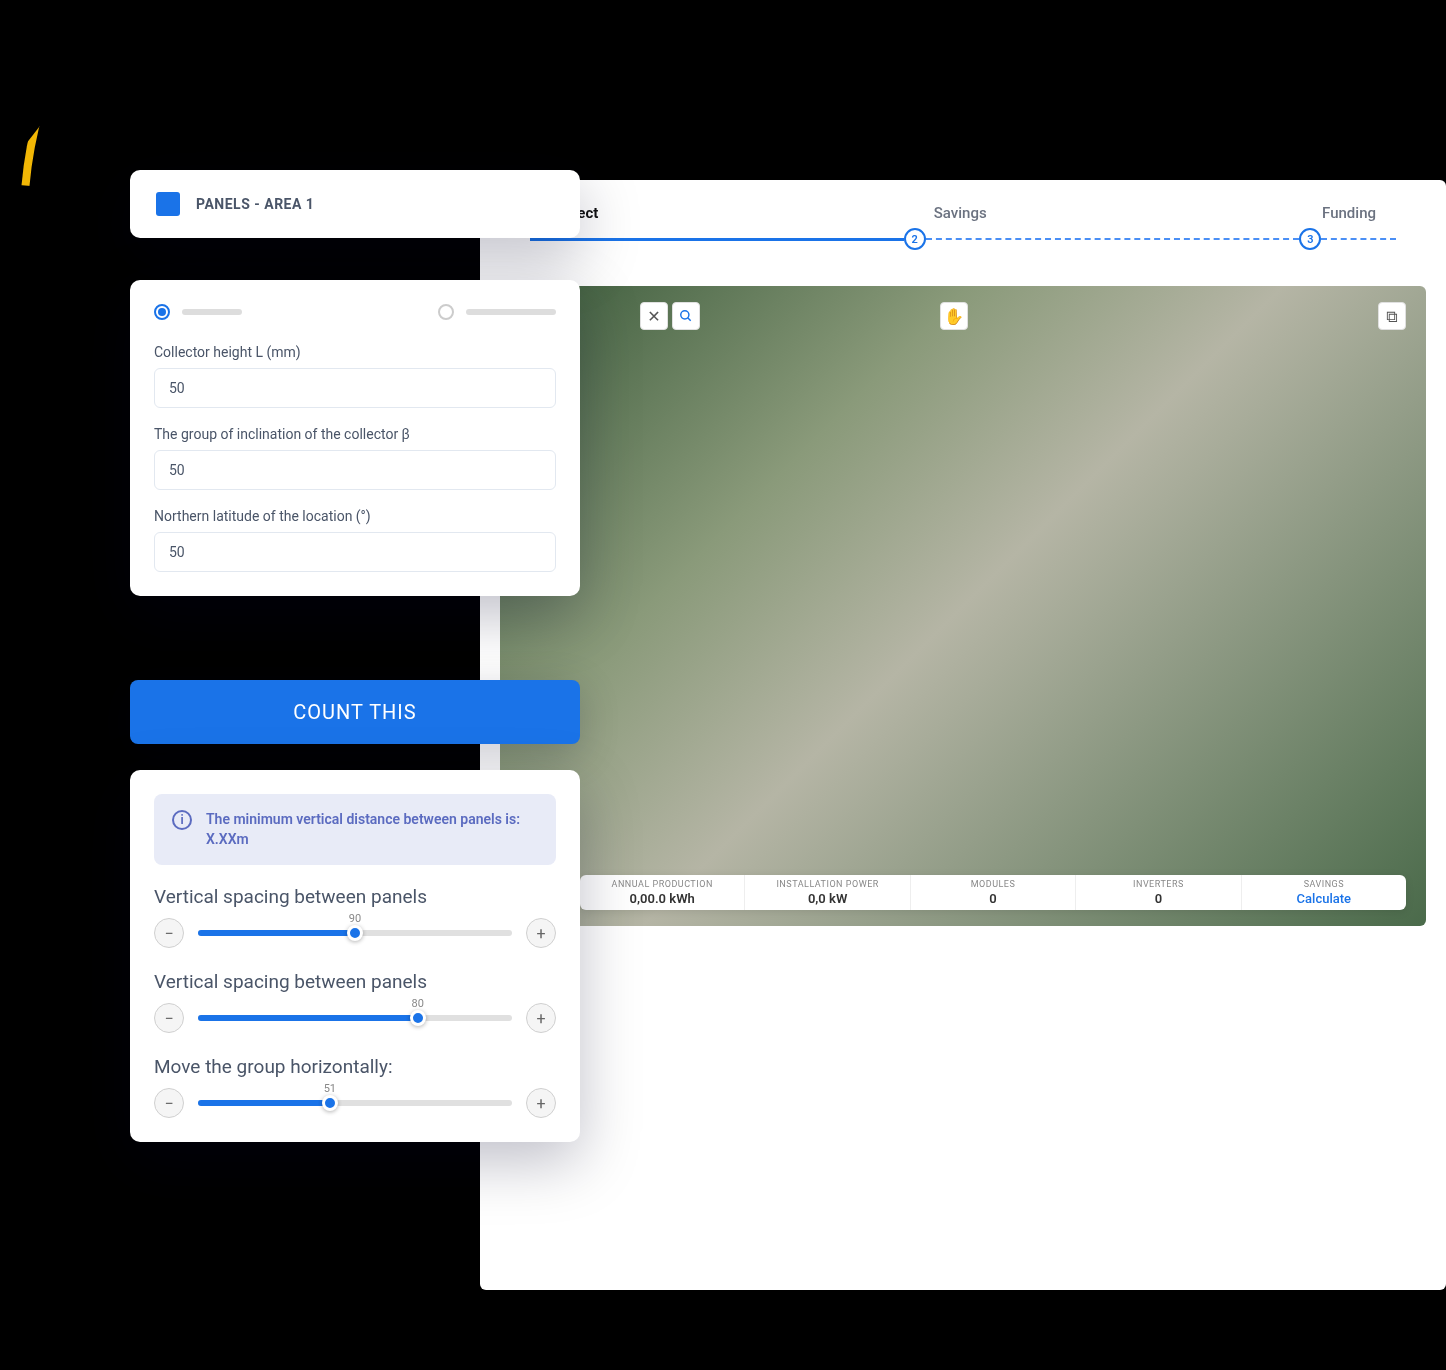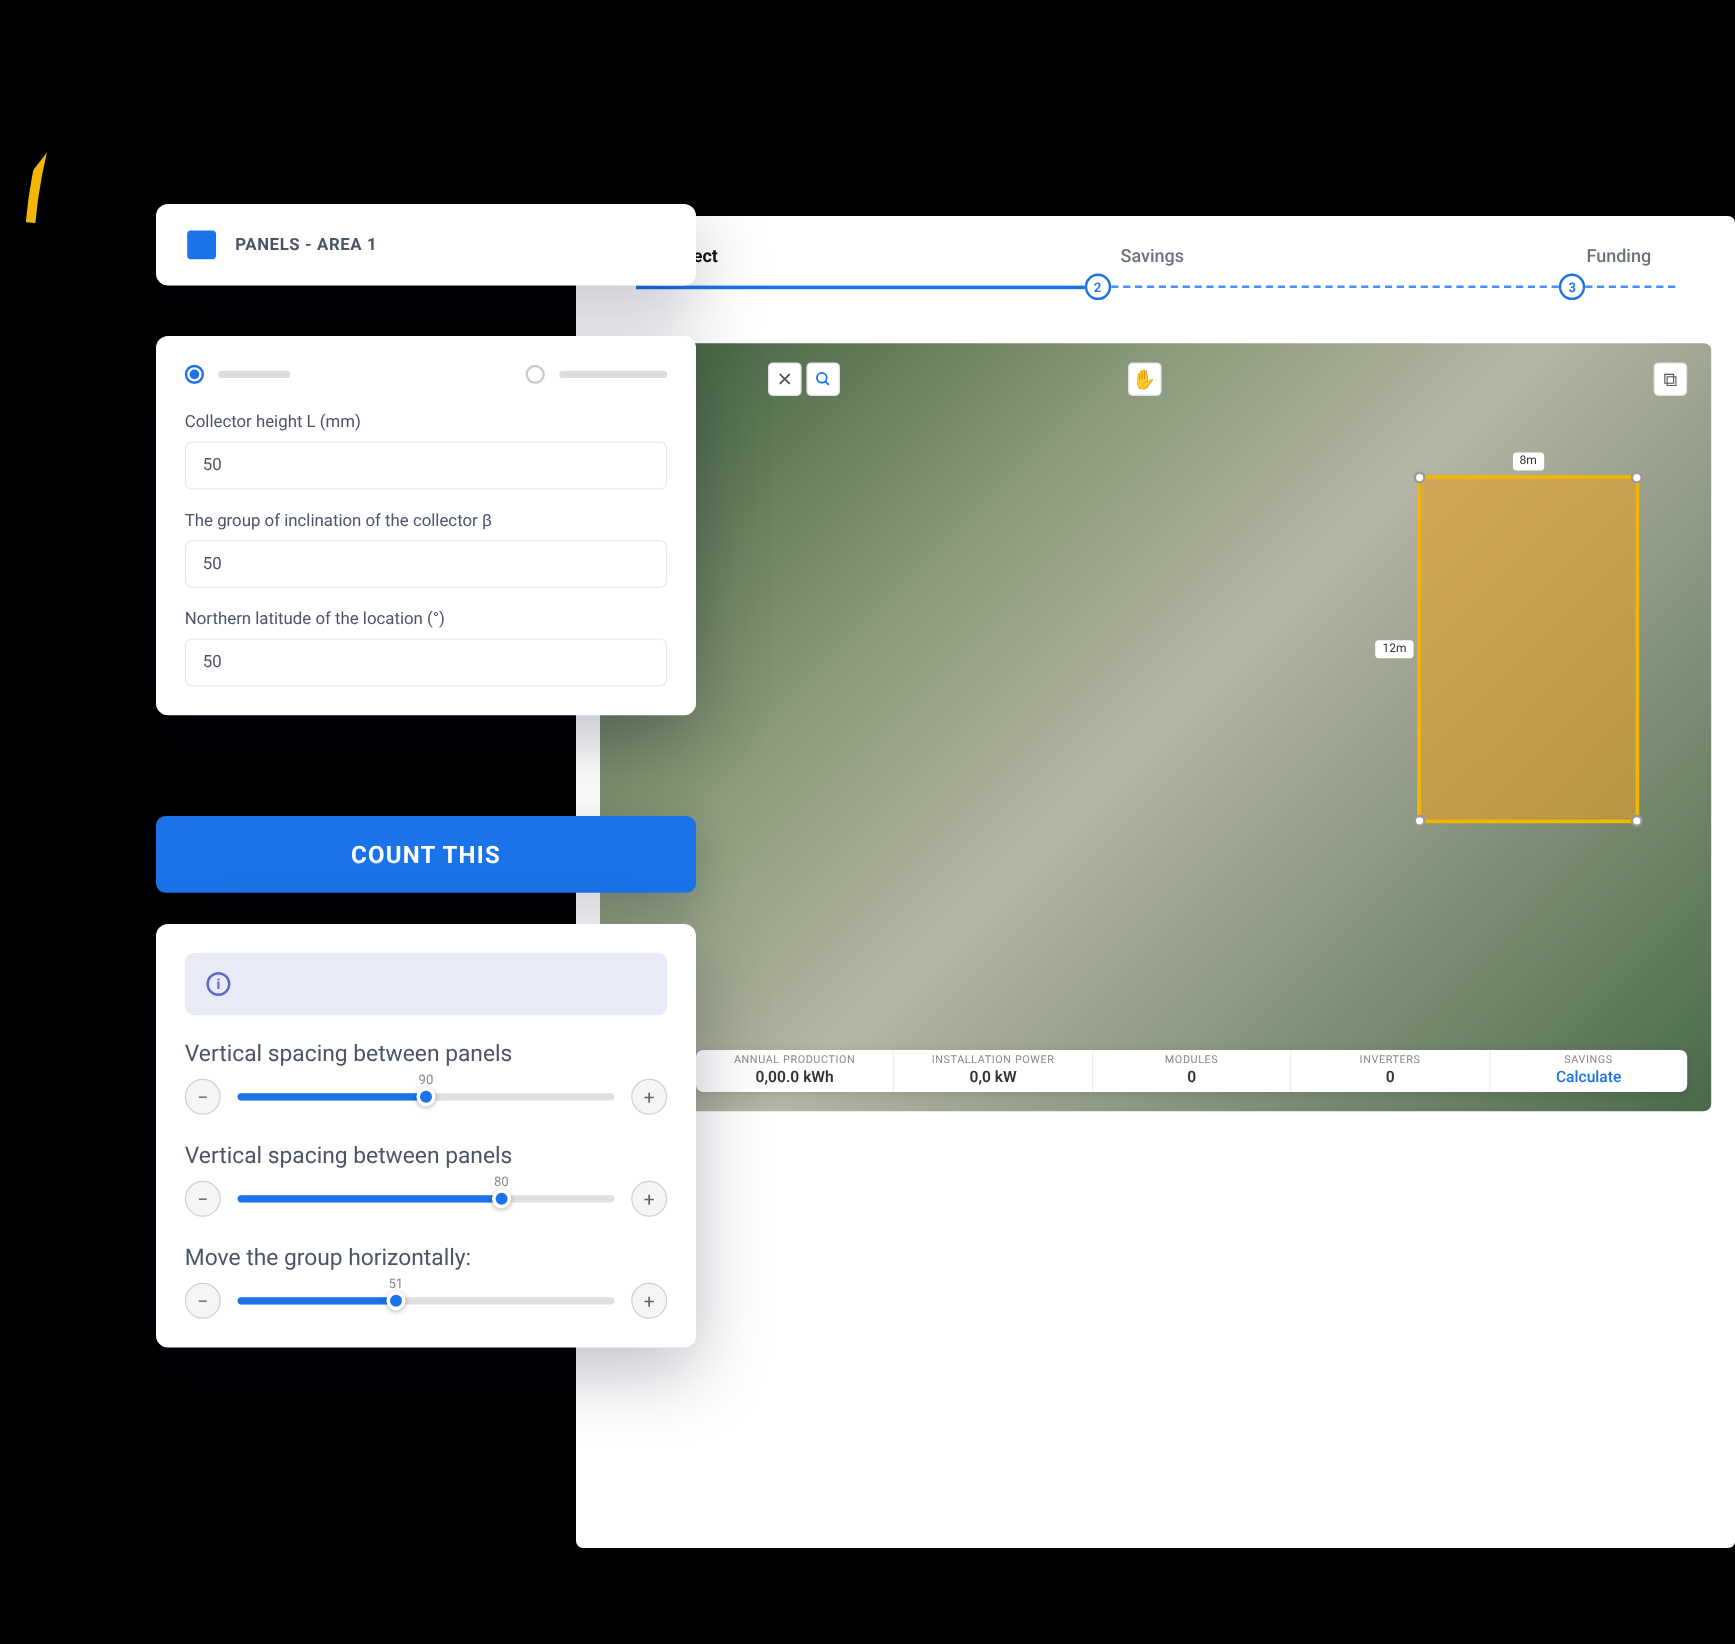--- a/index.html
+++ b/index.html
@@ -38,21 +38,21 @@
 .panel-title{font-size:14px;font-weight:700;color:#4a5568;letter-spacing:0.5px}
 .panel-form{top:280px;left:130px;width:450px}
 .radio-row{display:flex;align-items:center;gap:12px;margin-bottom:24px}
 .radio{width:16px;height:16px;border:2px solid #1a73e8;border-radius:50%;display:flex;align-items:center;justify-content:center}
 .radio.checked::after{content:'';width:8px;height:8px;background:#1a73e8;border-radius:50%}
 .radio.unchecked{border-color:#ccc}
 .radio-bar{width:60px;height:6px;background:#ddd;border-radius:3px}
 .form-group{margin-bottom:18px}
 .form-label{font-size:14px;color:#4a5568;margin-bottom:8px;display:block}
 .form-input{width:100%;padding:11px 14px;border:1px solid #e2e8f0;border-radius:6px;font-size:14px;color:#4a5568}
-.btn-primary{position:absolute;top:680px;left:130px;width:450px;background:#1a73e8;color:#fff;border:none;border-radius:8px;padding:20px;font-size:20px;font-weight:700;letter-spacing:1px;cursor:pointer;box-shadow:0 10px 40px rgba(0,0,40,0.2)}
+.btn-primary{position:absolute;top:680px;left:130px;width:450px;background:#1a73e8;color:#fff;border:none;border-radius:8px;padding:20px;font-size:20px;font-weight:400;letter-spacing:1px;cursor:pointer;box-shadow:0 10px 40px rgba(0,0,40,0.2)}
 .panel-sliders{top:770px;left:130px;width:450px}
 .info-box{background:#e8ebf7;border-radius:8px;padding:16px 18px;display:flex;gap:14px;align-items:flex-start;margin-bottom:20px}
 .info-icon{width:20px;height:20px;border:2px solid #5b6bc0;border-radius:50%;display:flex;align-items:center;justify-content:center;color:#5b6bc0;font-size:12px;font-weight:700;flex-shrink:0}
 .info-text{font-size:14px;color:#5b6bc0;font-weight:600;line-height:1.4}
 .slider-group{margin-bottom:22px}
 .slider-label{font-size:19px;color:#4a5568;margin-bottom:10px;display:block}
 .slider-row{display:flex;align-items:center;gap:14px}
 .step-btn{width:30px;height:30px;border:1px solid #d0d0d0;background:#f5f5f5;border-radius:50%;display:flex;align-items:center;justify-content:center;cursor:pointer;color:#666;font-size:16px;flex-shrink:0}
 .slider-track{flex:1;height:6px;background:#e0e0e0;border-radius:3px;position:relative}
 .slider-fill{height:100%;background:#1a73e8;border-radius:3px;position:absolute;left:0}
@@ -90,28 +90,20 @@
           </svg>
       </div>
     </div>
     <div class="map-toolbar-mid">
       <div class="map-btn">✋</div>
     </div>
     <div class="map-toolbar-right">
       <div class="map-btn">⧉</div>
     </div>
 
-    <div class="selection-box">
-      <div class="handle tl"></div>
-      <div class="handle tr"></div>
-      <div class="handle bl"></div>
-      <div class="handle br"></div>
-      <div class="dim-label dim-top">8m</div>
-      <div class="dim-label dim-left">12m</div>
-    </div>
 
     <div class="stats-bar">
       <div class="stat">
         <div class="stat-label">ANNUAL PRODUCTION</div>
         <div class="stat-value">0,00.0 kWh</div>
       </div>
       <div class="stat">
         <div class="stat-label">INSTALLATION POWER</div>
         <div class="stat-value">0,0 kW</div>
       </div>
@@ -156,20 +148,21 @@
     <label class="form-label">Northern latitude of the location (°)</label>
     <input class="form-input" value="50" style="">
   </div>
 </div>
 
 <button class="btn-primary">COUNT THIS</button>
 
 <div class="panel panel-sliders">
   <div class="info-box">
     <div class="info-icon">i</div>
+    <div class="info-text">The minimum vertical distance between panels is: X.XXm</div>
   </div>
 
   <div class="slider-group">
     <label class="slider-label">Vertical spacing between panels</label>
     <div class="slider-row">
       <div class="step-btn">−</div>
       <div class="slider-track">
         <div class="slider-fill" style="width:50%"></div>
         <div class="slider-thumb" style="left:50%"></div>
         <div class="slider-val" style="left:50%">90</div>

